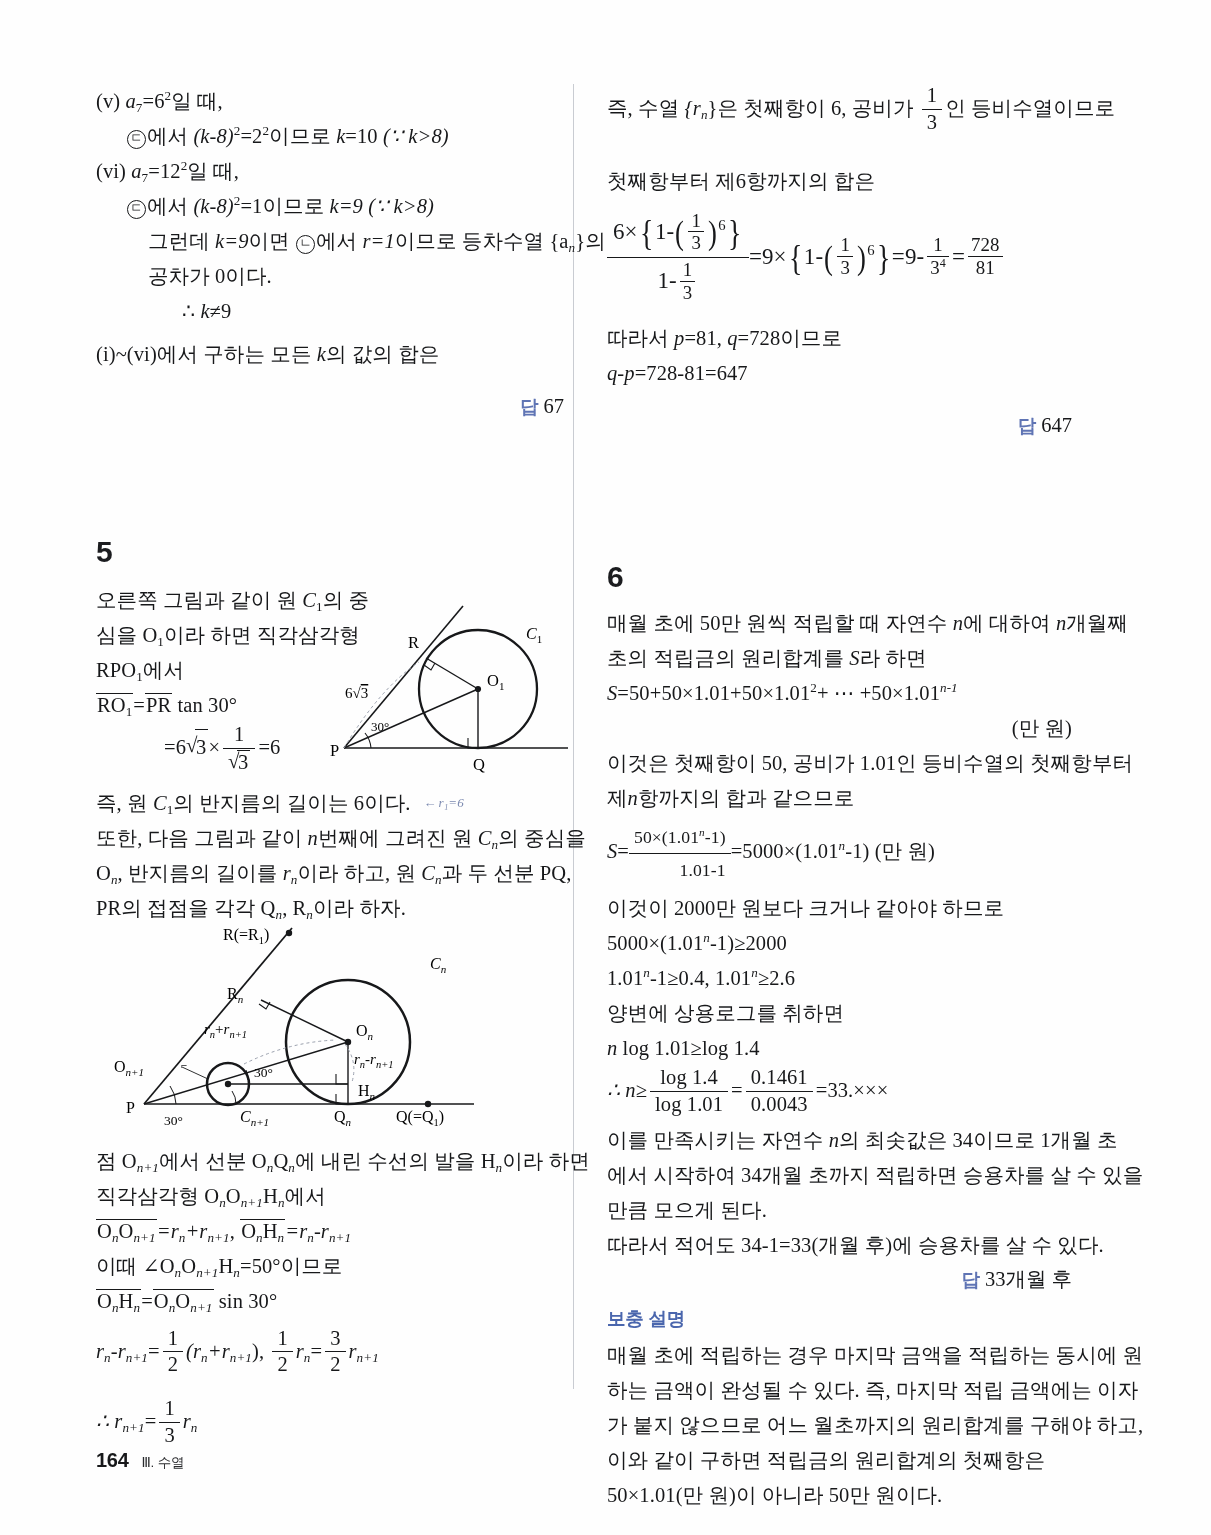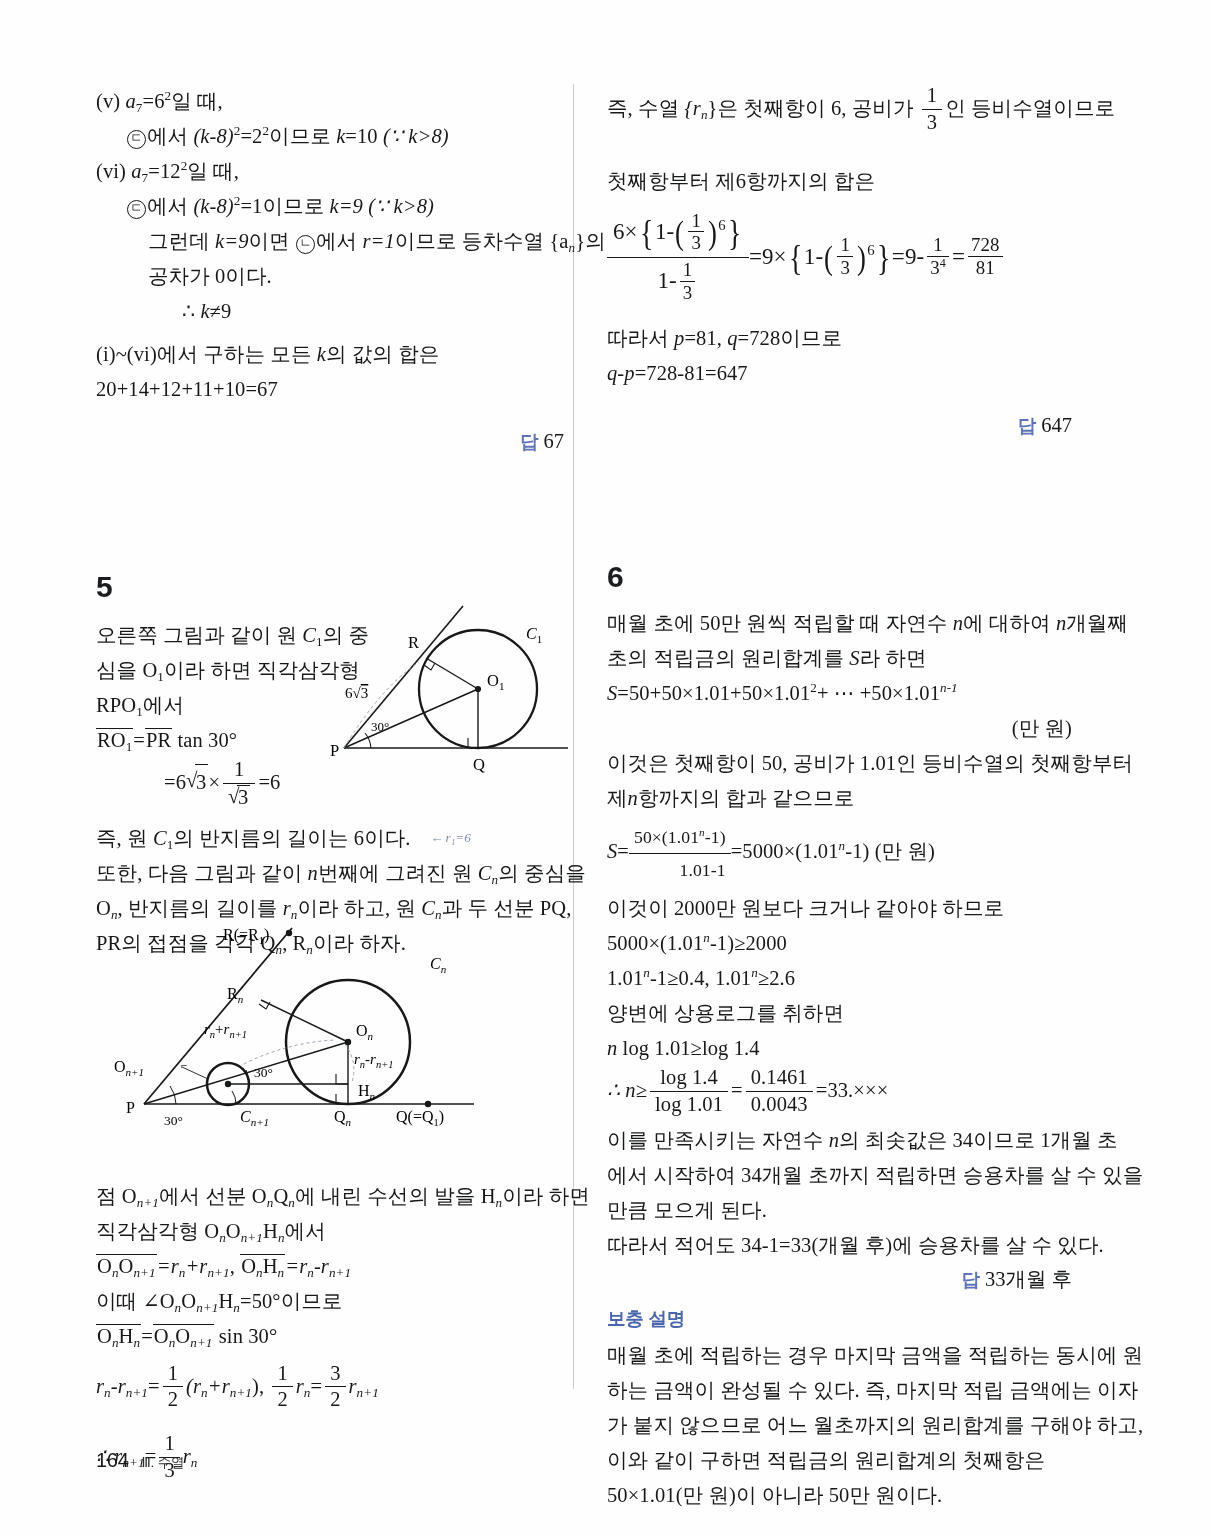--- a/index.html
+++ b/index.html
@@ -59,33 +59,33 @@
   
   .qnum{font-family:"Liberation Sans","DejaVu Sans",sans-serif;font-weight:bold;
         font-size:30px;line-height:34px;color:#1b1c1f;letter-spacing:-.4px;}
   .ans{text-align:right;font-size:20.5px;line-height:32px;}
   .ans .lbl{color:#5f74b4;font-family:"Liberation Sans","DejaVu Sans",sans-serif;
             font-weight:bold;font-size:18.5px;margin-right:5px;}
   .subhead{color:#4a66ad;font-family:"Liberation Sans","DejaVu Sans",sans-serif;
            font-weight:bold;font-size:18.5px;line-height:30px;letter-spacing:-.2px;}
 
   
-  .sidenote{display:inline-block;color:#7c8ab0;font-size:13px;margin-left:20px;
+  .sidenote{display:inline-block;color:#7c8ab0;font-size:13px;margin-left:13px;
             vertical-align:3px;white-space:nowrap;}
   .sidenote .arr{font-size:13px;margin-right:3px;letter-spacing:-1px;}
 
   
   .fig{position:relative;}
   #fig1{position:absolute;left:330px;top:592px;width:240px;height:190px;}
   #fig2{position:absolute;left:96px;top:924px;width:470px;height:205px;}
   .fig svg{display:block;overflow:visible;}
 
   
   #footer{position:absolute;left:96px;top:1449px;white-space:nowrap;}
-  #footer .pg{font-family:"Liberation Sans","DejaVu Sans",sans-serif;font-weight:normal;
+  #footer .pg{font-family:"Liberation Sans","DejaVu Sans",sans-serif;font-weight:bold;
               font-size:20px;color:#17181a;letter-spacing:-.3px;}
   #footer .ch{font-family:"Liberation Sans","DejaVu Sans",sans-serif;font-size:13.5px;
               color:#2a2b2e;margin-left:13px;letter-spacing:-.2px;}
 </style>
 </head>
 <body>
 
 <div id="page">
 
   <div id="divider"></div>
@@ -112,21 +112,20 @@
     </div>
     <div class="line ind2 ko">공차가 0이다.</div>
     <div class="line ind3">
       ∴ <span class="mi">k</span>≠9
     </div>
 
     <div class="gap-s"></div>
     <div class="line ko">
       (i)~(vi)에서 구하는 모든 <span class="mi">k</span>의 값의 합은
     </div>
-    <div class="line">20+14+12+11+10=67</div>
 
     <div class="gap-m"></div>
     <div class="ans">
       <span class="lbl">답</span><span>67</span>
     </div>
 
     <div style="height:112px"></div>
     <div class="qnum">5</div>
     <div style="height:14px"></div>
 

